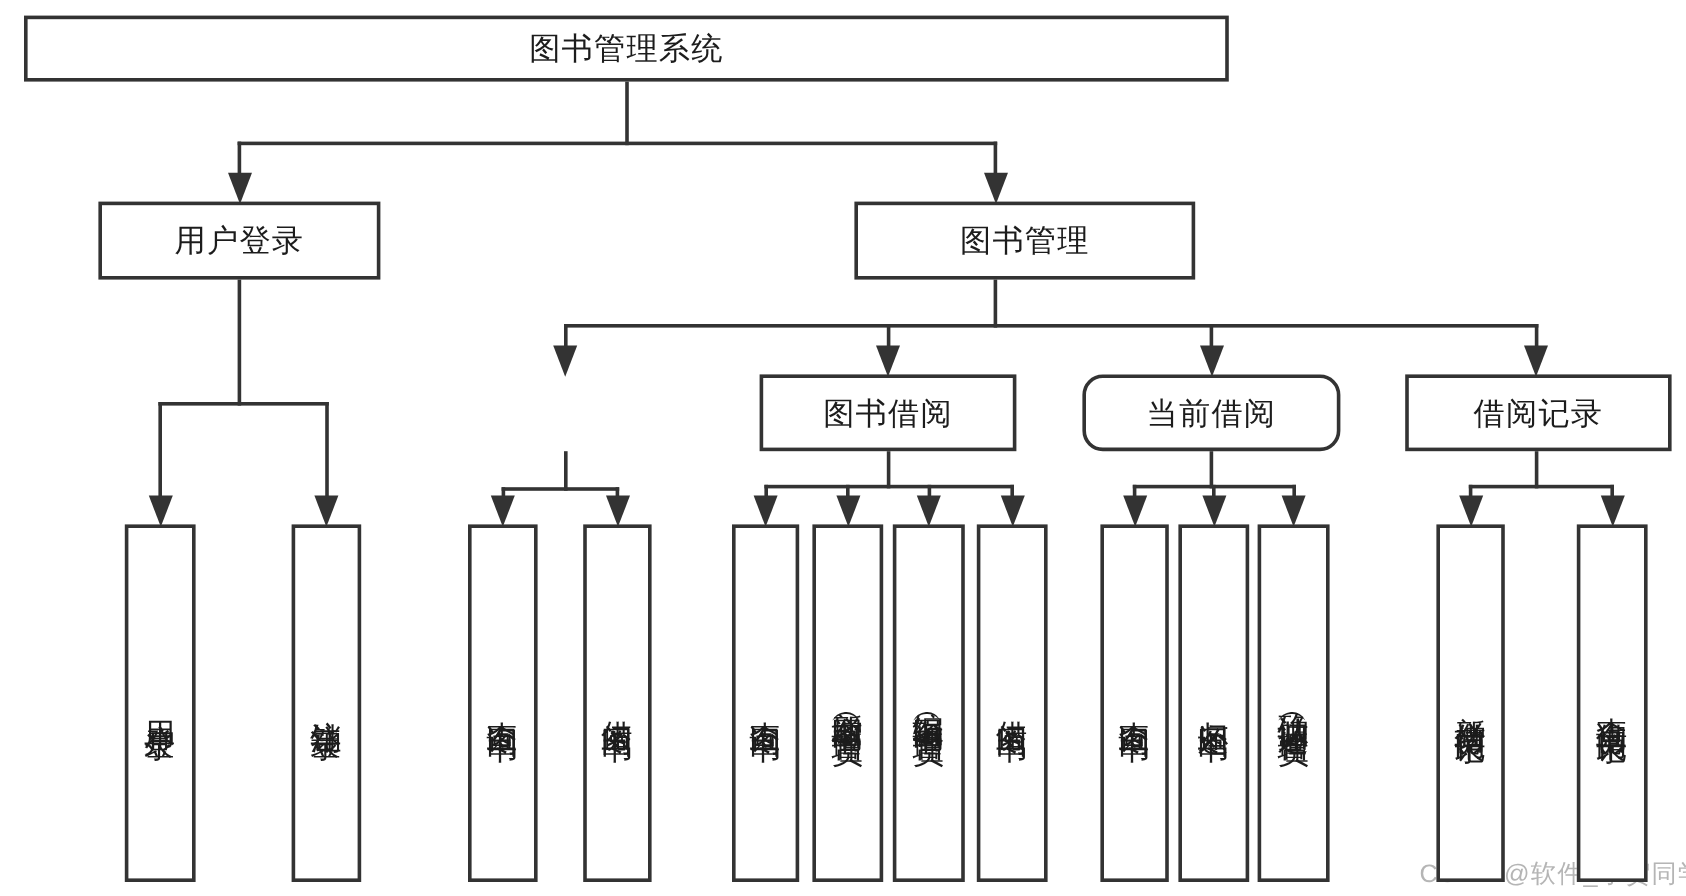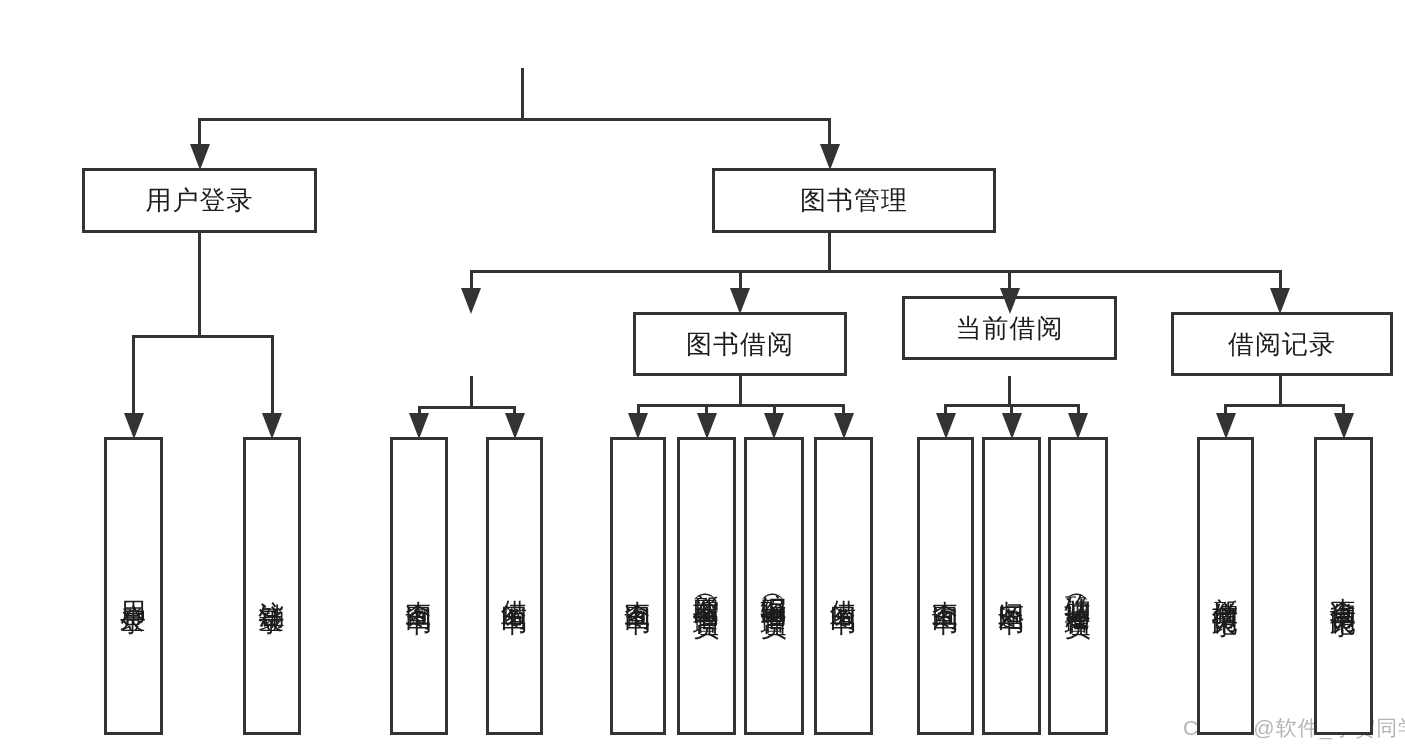--- a/index.html
+++ b/index.html
@@ -58,30 +58,33 @@
     color: #b5b5b5;
     white-space: nowrap;
     letter-spacing: 1px;
   }
 </style>
 </head>
 <body>
 
 <div id="canvas" style="background: rgb(255, 255, 255);">
   <div class="watermark" style="color: rgb(181, 181, 181);">CSDN @软件_小贺同学</div>
+<div class="node h" style="left: 20px; top: 13px; width: 1004px; height: 55px; border-color: rgb(51, 51, 51); color: rgb(28, 28, 28);">
+      <span class="label">图书管理系统</span>
+    </div>
     <div class="node h" style="left: 82px; top: 168px; width: 235px; height: 65px; border-color: rgb(51, 51, 51); color: rgb(28, 28, 28);">
       <span class="label">用户登录</span>
     </div>
     <div class="node h" style="left: 712px; top: 168px; width: 284px; height: 65px; border-color: rgb(51, 51, 51); color: rgb(28, 28, 28);">
       <span class="label">图书管理</span>
     </div>
     <div class="node h" style="left: 633px; top: 312px; width: 214px; height: 64px; border-color: rgb(51, 51, 51); color: rgb(28, 28, 28); justify-content: center;">
       <span class="label">图书借阅</span>
     </div>
-    <div class="node h" style="left: 902px; top: 296px; width: 215px; height: 64px; border-color: rgb(51, 51, 51); color: rgb(28, 28, 28);">
+    <div class="node h" style="left: 902px; top: 312px; width: 215px; height: 64px; border-color: rgb(51, 51, 51); color: rgb(28, 28, 28); border-radius: 17px;">
       <span class="label">当前借阅</span>
     </div>
     <div class="node h" style="left: 1171px; top: 312px; width: 222px; height: 64px; border-color: rgb(51, 51, 51); color: rgb(28, 28, 28);">
       <span class="label">借阅记录</span>
     </div>
     <div class="node v" style="left: 104px; top: 437px; width: 59px; height: 298px; border-color: rgb(51, 51, 51); color: rgb(28, 28, 28);">
       <span class="label">用户登录</span>
     </div>
     <div class="node v" style="left: 243px; top: 437px; width: 58px; height: 298px; border-color: rgb(51, 51, 51); color: rgb(28, 28, 28);">
       <span class="label">注销登录</span>

